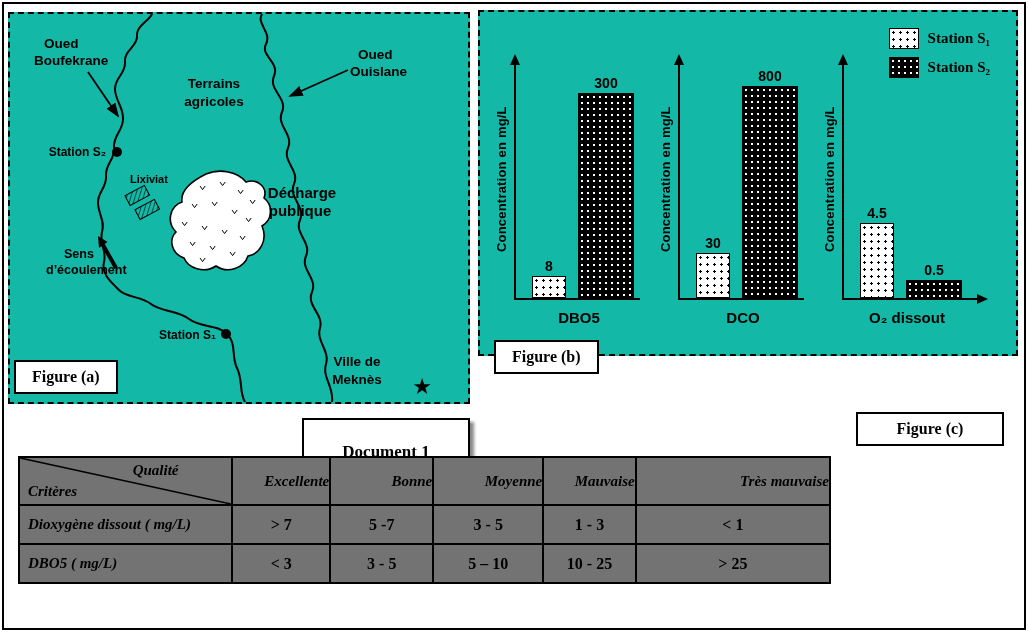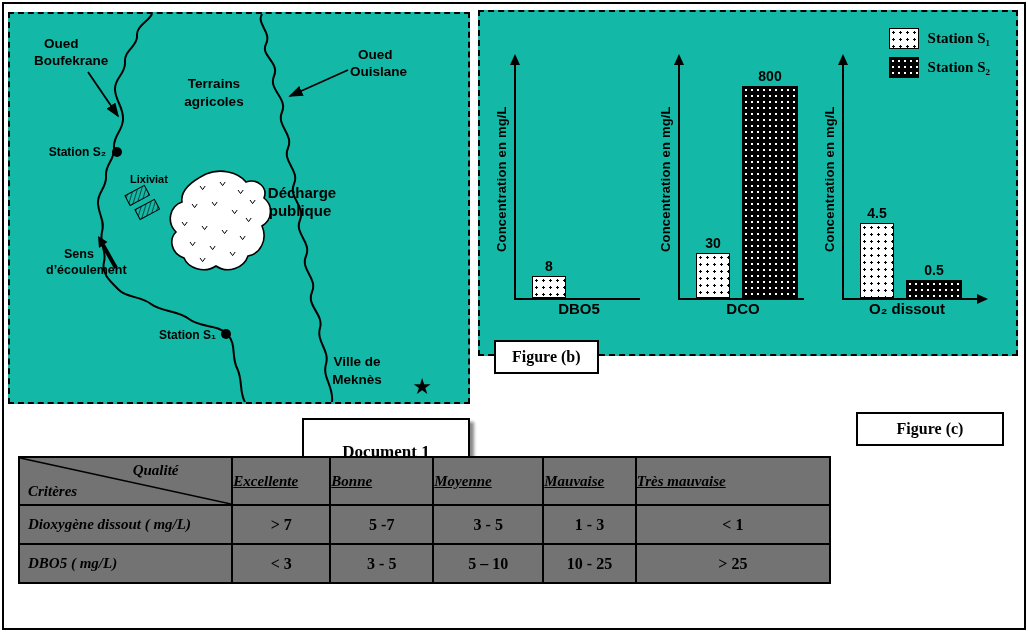--- a/index.html
+++ b/index.html
@@ -39,31 +39,31 @@
                  border-left:5px solid transparent; border-right:5px solid transparent; border-bottom:11px solid #000; }
   .haxis { position:absolute; left:0; right:4px; bottom:0; height:2px; background:#000; }
   .plot.arrow-right .haxis { right:-6px; }
   .haxis-arrow { position:absolute; right:-16px; bottom:-4px; width:0; height:0;
                  border-top:5px solid transparent; border-bottom:5px solid transparent; border-left:11px solid #000; }
   .bar-wrap { position:absolute; bottom:2px; display:flex; flex-direction:column; align-items:center; }
   .bar-wrap.s1 { left:18px; width:34px; }
   .bar-wrap.s2 { left:64px; width:56px; }
   .bar { width:100%; border:1.4px solid #000; }
   .bar-value { font:bold 14px "Liberation Sans",sans-serif; margin-bottom:2px; }
-  .xlabel { margin-left:26px; width:130px; text-align:center; font:bold 15px "Liberation Sans",sans-serif; }
+  .xlabel { margin-left:26px; width:130px; margin-top:9px; text-align:center; font:bold 15px "Liberation Sans",sans-serif; }
 
   
   #criteria-table { position:absolute; left:18px; top:456px; width:813px; border-collapse:collapse; background:#737373; }
   #criteria-table td { border:2px solid #000; font-family:"Liberation Serif",serif; }
   tr.hdr { height:48px; } tr.r1 { height:32px; } tr.r2 { height:31px; } tr.r3 { height:30px; }
   .corner-cell { position:relative; }
   .corner-svg { position:absolute; inset:0; width:100%; height:100%; }
   .corner-q { position:absolute; top:4px; left:60px; right:0; text-align:center; font:italic bold 15px "Liberation Serif",serif; }
   .corner-c { position:absolute; bottom:4px; left:8px; font:italic bold 15px "Liberation Serif",serif; }
-  .col-header { text-align:left; font:italic bold 15px "Liberation Serif",serif;text-decoration:underline; }
+  .col-header { text-align:right; font:italic bold 15px "Liberation Serif",serif; }
   .criterion { padding:10px 8px; font:italic bold 15px "Liberation Serif",serif; }
   .val { text-align:center; font:bold 16px "Liberation Serif",serif; }
 </style>
 </head>
 <body>
 
 <div class="page">
   <div class="outer-border"></div>
 
   <div class="fig-box" id="figure-a">
@@ -124,20 +124,21 @@
       <text x="120" y="169" font-size="11" font-weight="bold">Lixiviat</text>
       <text x="292" y="184" font-size="15" font-weight="bold" text-anchor="middle">Décharge</text>
       <text x="290" y="202" font-size="15" font-weight="bold" text-anchor="middle">publique</text>
       <text x="54" y="244" font-size="12.5" font-weight="bold">Sens</text>
       <text x="36" y="260" font-size="12.5" font-weight="bold">d’écoulement</text>
       <text x="206" y="325" font-size="12" font-weight="bold" text-anchor="end">Station S₁</text>
       <text x="347" y="352" font-size="13.5" font-weight="bold" text-anchor="middle">Ville de</text>
       <text x="347" y="370" font-size="13.5" font-weight="bold" text-anchor="middle">Meknès</text>
       <text x="412" y="380" font-size="22" text-anchor="middle">★</text>
     </svg>
+    <div class="fig-label">Figure (a)</div>
   </div>
 
   <div class="fig-box" id="figure-b">
 
     <div class="legend">
       <div class="legend-item">
         <span class="swatch pat-s1"></span>
         <span class="legend-label">Station S₁</span>
       </div>
       <div class="legend-item">
@@ -149,20 +150,24 @@
     <div class="chart" id="chart-1">
       <div class="chart-row">
         <div class="ylabel">Concentration en mg/L</div>
         <div class="plot">
           <div class="vaxis"></div>
           <div class="vaxis-arrow"></div>
           <div class="haxis"></div>
           <div class="bar-wrap s1">
             <div class="bar-value">8</div>
             <div class="bar pat-s1" style="height: 22px;"></div>
+          </div>
+          <div class="bar-wrap s2">
+            <div class="bar-value">300</div>
+            <div class="bar pat-s2" style="height: 205px;"></div>
           </div>
         </div>
       </div>
       <div class="xlabel">DBO5</div>
     </div>
 
     <div class="chart" id="chart-2">
       <div class="chart-row">
         <div class="ylabel">Concentration en mg/L</div>
         <div class="plot">

